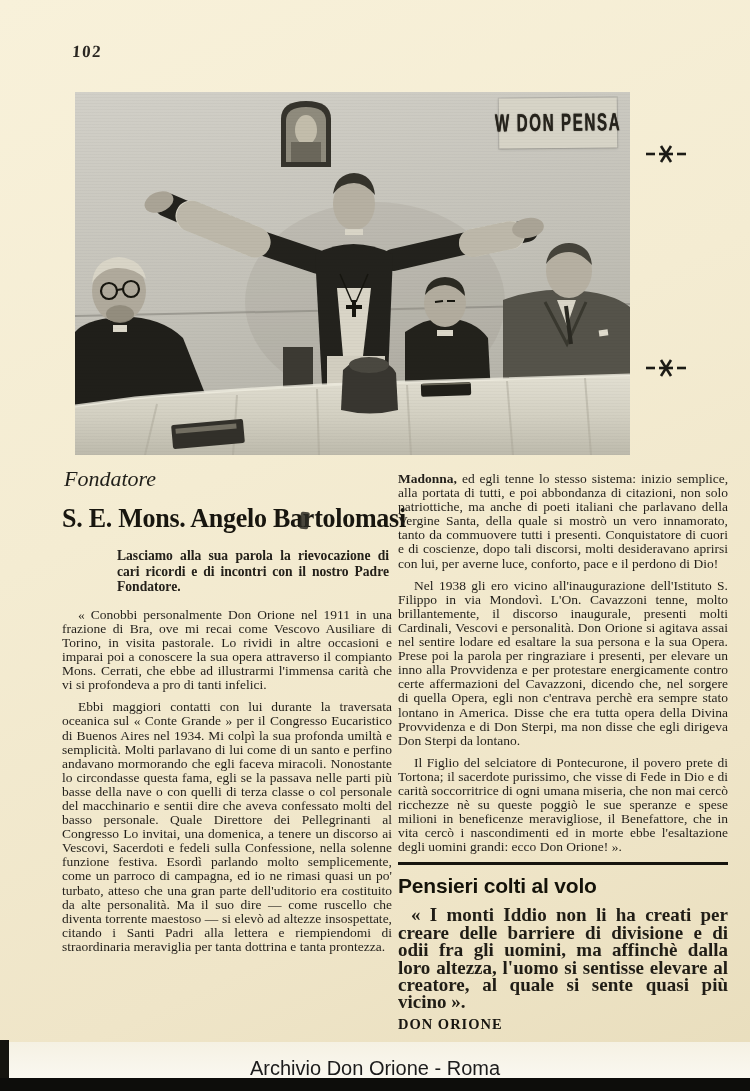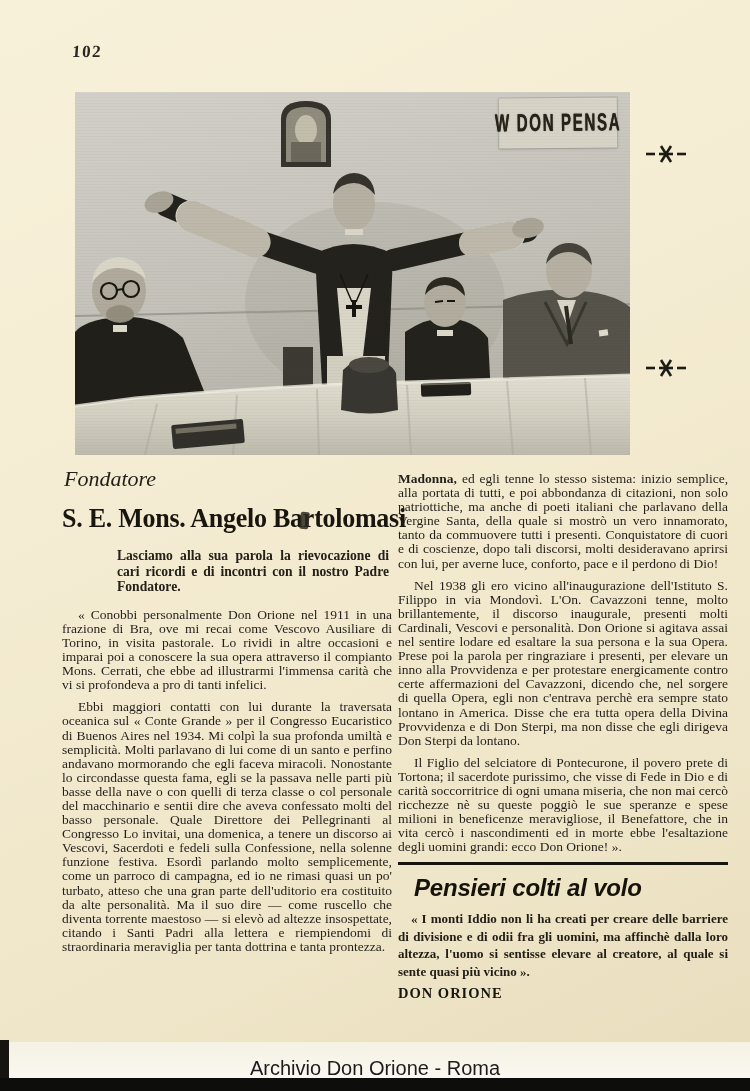--- a/index.html
+++ b/index.html
@@ -34,23 +34,23 @@
          margin:0 0 14px;color:#18160f;}
   .smudge{position:absolute;left:238px;top:48px;width:9px;height:17px;background:#2c2a23;
           border-radius:2px;transform:rotate(7deg);opacity:.85;}
   .subtitle{margin:0 0 13px 55px;width:272px;font-weight:bold;font-size:13.6px;
             line-height:15.6px;text-align:justify;color:#23201a;}
   p.body{margin:8px 0 4px;font-size:13.5px;line-height:14.1px;text-align:justify;
          text-indent:16px;color:#221f1a;}
   p.body .lead{font-weight:bold;}
   p.cont{text-indent:0;}
   .rule{border:0;border-top:3px solid #16140e;margin:8px 0 0;}
-  .pensieri-title{font-family:"Liberation Sans",sans-serif;font-weight:bold;font-size:24px;
-          letter-spacing:-.2px;margin:9px 16px 8px;color:#141209;font-style:italic;}
-  .quote{font-weight:bold;font-size:13px;line-height:17.4px;text-align:justify;
+  .pensieri-title{font-family:"Liberation Sans",sans-serif;font-weight:bold;font-size:21px;
+          letter-spacing:-.2px;margin:9px 0 8px;color:#141209;}
+  .quote{font-weight:bold;font-size:19px;line-height:17.4px;text-align:justify;
          text-indent:13px;margin:0;color:#201d16;}
   .signature{text-align:left;font-weight:bold;font-size:14.5px;letter-spacing:1px;
          margin:5px 2px 0 0;color:#171510;}
   
   .watermark-band{position:absolute;left:0;top:1042px;width:750px;height:52px;
          background:linear-gradient(180deg,#f5f1e3,#fcfbf6);
          display:flex;align-items:center;justify-content:center;}
   .watermark{font-family:"Liberation Sans",sans-serif;font-size:20px;color:#1c1c1c;}
   .scan-sliver{position:absolute;left:0;top:1040px;width:9px;height:38px;background:#15140f;}
   .bottom-bar{position:absolute;left:0;top:1078px;width:750px;height:13px;background:#0d0d0b;}

